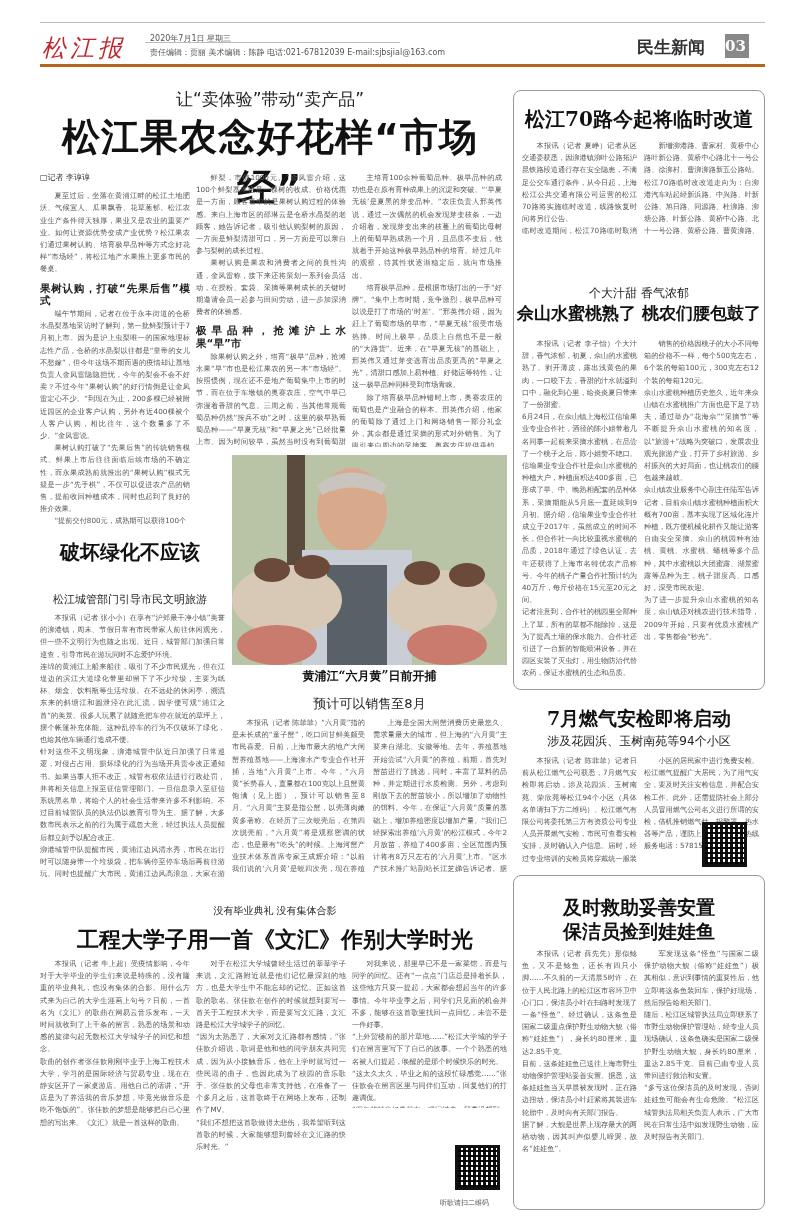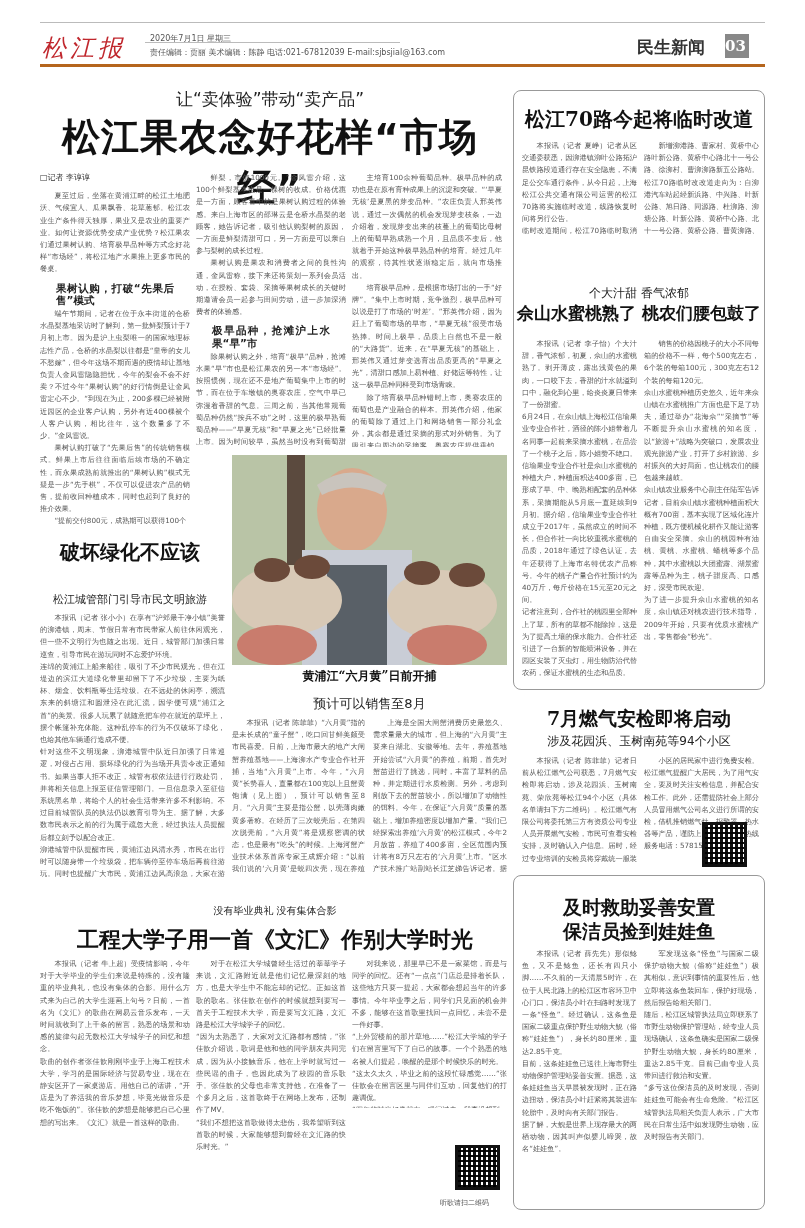--- a/index.html
+++ b/index.html
@@ -11,21 +11,21 @@
 .subline{left:145px;top:42px;width:255px;height:1px;background:#bbb}
 .infoline{left:150px;top:47px;font-size:8px;color:#555}
 .section{left:637px;top:36px;font-family:"DejaVu Serif",serif;font-size:17px;font-weight:bold;color:#333}
 .pagenum{left:725px;top:34px;width:24px;height:24px;background:#888;color:#fff;font-family:"DejaVu Serif",serif;font-weight:bold;font-size:15px;text-align:left;line-height:24px}
 .brownline{left:40px;top:64px;width:725px;height:3px;background:#b5651d}
 .kicker{font-family:"DejaVu Sans",sans-serif;color:#222;text-align:center}
 .hl{font-family:"DejaVu Sans",sans-serif;font-weight:bold;color:#111;text-align:center}
 .hls{font-family:"DejaVu Serif",serif;font-weight:bold;color:#111;text-align:center}
 .body{font-size:7.2px;line-height:12.2px;color:#555;text-align:justify;overflow:hidden}
 .body p{text-indent:2em}
-.sub{font-weight:bold;font-size:10.5px;color:#222;margin:6px 16px 2px}
+.sub{font-weight:bold;font-size:10.5px;color:#222;margin:6px 0 2px}
 .byline{font-size:8px;color:#333;margin-bottom:6px}
 .box{border:1px solid #999;border-radius:8px;background:#fff}
 .photo{background:linear-gradient(180deg,#9fb08a 0%,#c9cbb5 20%,#d2c7b8 45%,#8a8f99 60%,#c99a8c 85%,#bba08e 100%);overflow:hidden}
 .qr{background:
  repeating-linear-gradient(90deg,#111 0 3px,#fff 3px 5px),
  repeating-linear-gradient(0deg,#111 0 2px,#fff 2px 5px);background-blend-mode:multiply;border:3px solid #111}
 </style>
 </head>
 <body>
 

